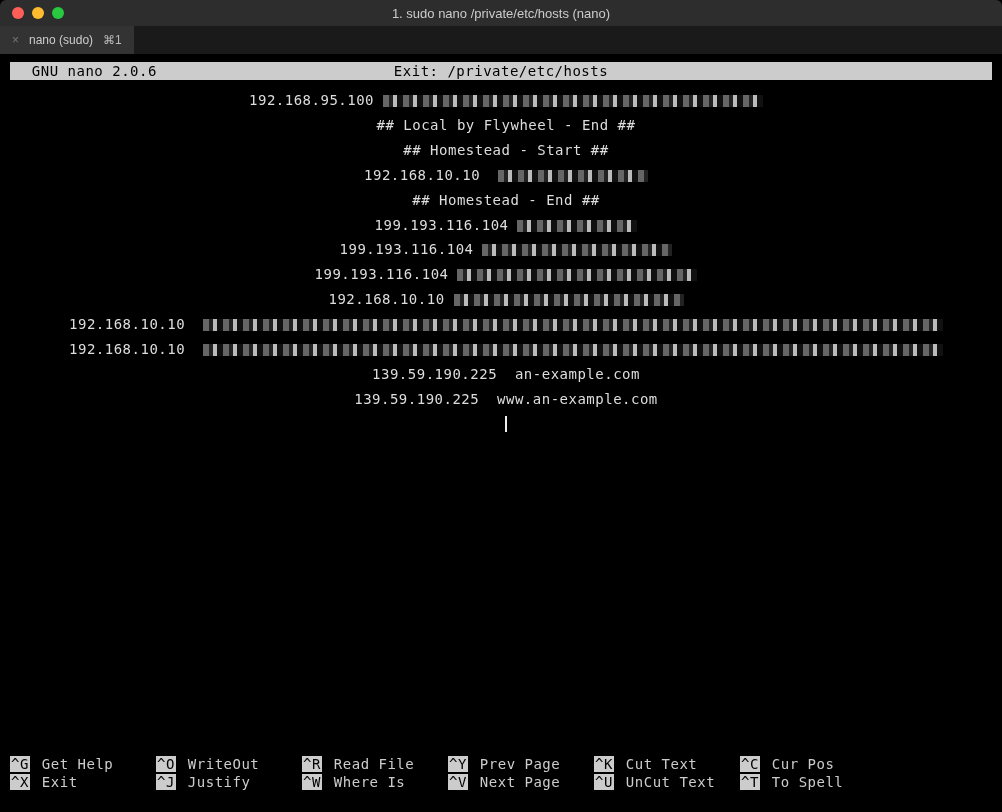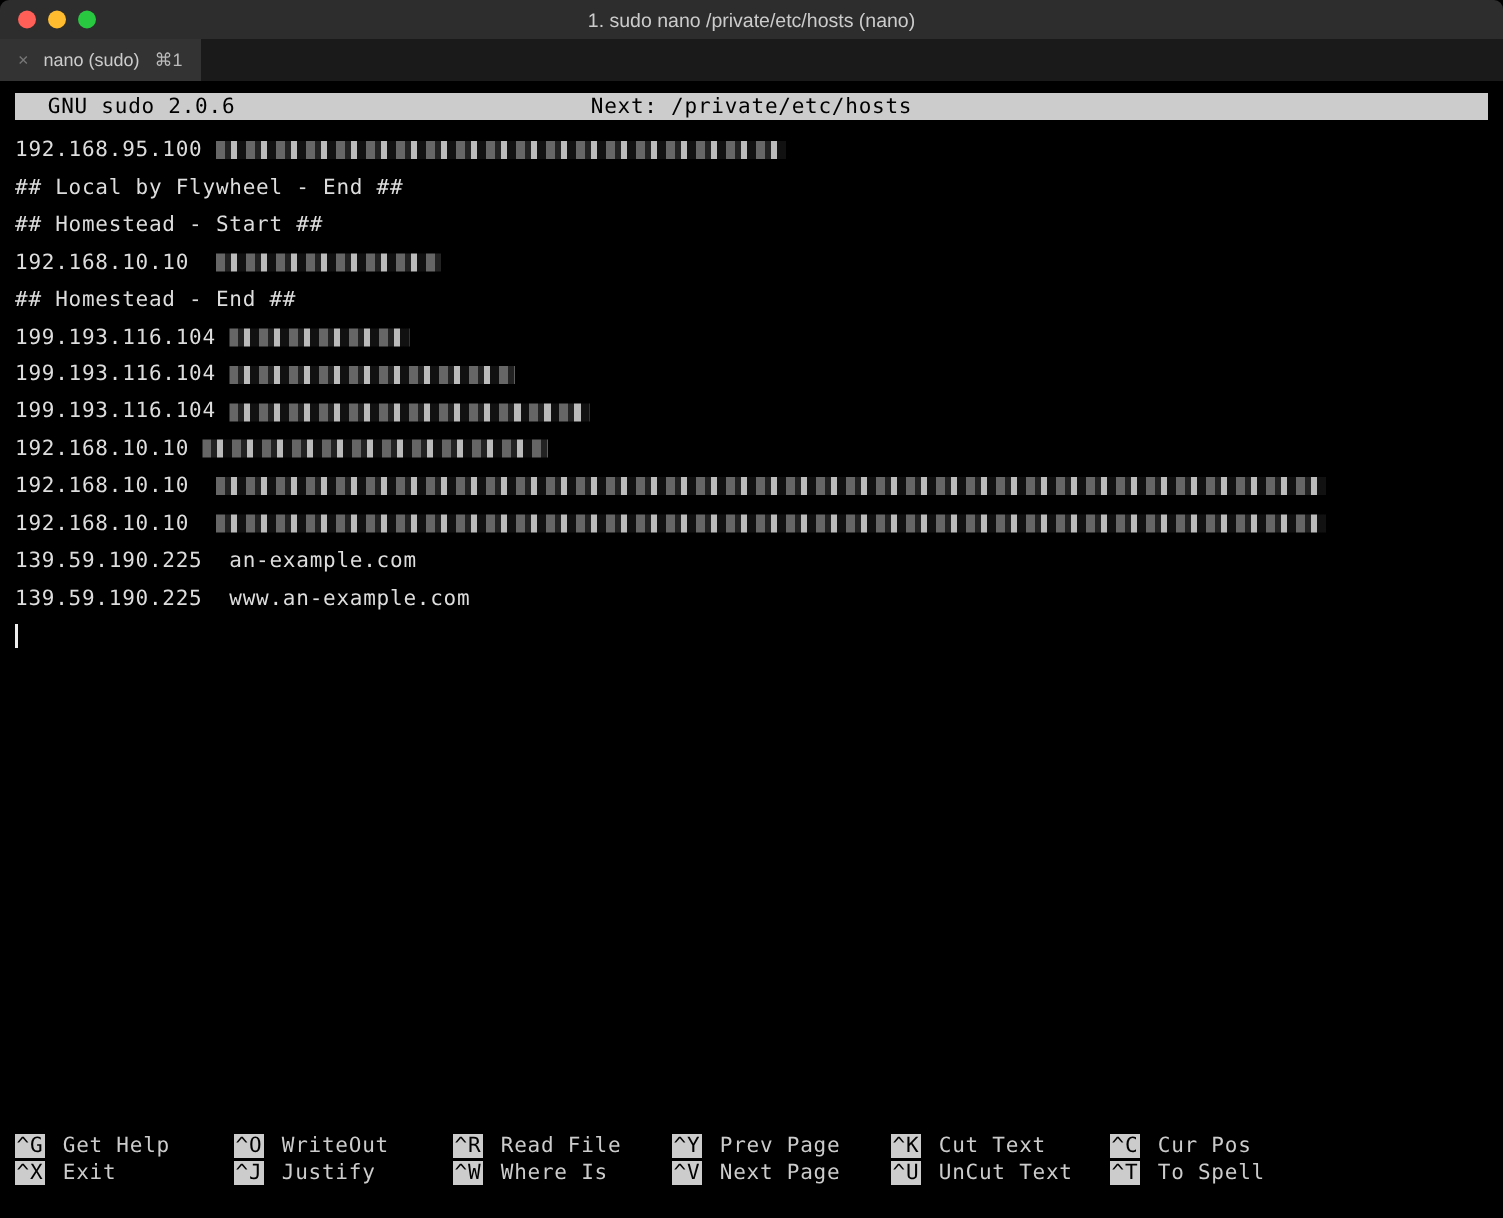--- a/index.html
+++ b/index.html
@@ -93,20 +93,21 @@
 }
 .nano-header .hdr-left { }
 .nano-header .hdr-file { margin-left: auto; margin-right: auto; }
 .content {
   flex: 1;
   color: #ddd;
   white-space: pre;
   padding-left: 10px;
   line-height: 1.78;
   letter-spacing: 0.5px;
+  text-align: center;
 }
 .line { display: block; }
 .redacted {
   display: inline-block;
   vertical-align: middle;
   height: 12px;
   background: repeating-linear-gradient(90deg, #666 0 6px, #222 6px 10px, #bbb 10px 14px, #111 14px 20px);
   filter: blur(0.3px);
 }
 .cursor {
@@ -156,22 +157,22 @@
   <div class="tabbar">
     <div class="tab">
       <span class="tab-close">×</span>
       <span>nano (sudo)</span>
       <span class="tab-shortcut">⌘1</span>
     </div>
   </div>
 
   <div class="editor">
     <div class="nano-header">
-      <span class="hdr-left">  GNU sudo 2.0.6</span>
-      <span class="hdr-file">Next: /private/etc/hosts</span>
+      <span class="hdr-left">  GNU nano 2.0.6</span>
+      <span class="hdr-file">Exit: /private/etc/hosts</span>
       <span style="visibility:hidden"> GNU nano 2.0.6 </span>
     </div>
 
     <div class="content" id="content-area"><div class="line"><span>192.168.95.100 </span><span class="redacted" style="width: 380px;"></span></div><div class="line"><span>## Local by Flywheel - End ##</span></div><div class="line"><span></span></div><div class="line"><span>## Homestead - Start ##</span></div><div class="line"><span>192.168.10.10  </span><span class="redacted" style="width: 150px;"></span></div><div class="line"><span></span></div><div class="line"><span>## Homestead - End ##</span></div><div class="line"><span></span></div><div class="line"><span>199.193.116.104 </span><span class="redacted" style="width: 120px;"></span></div><div class="line"><span>199.193.116.104 </span><span class="redacted" style="width: 190px;"></span></div><div class="line"><span>199.193.116.104 </span><span class="redacted" style="width: 240px;"></span></div><div class="line"><span>192.168.10.10 </span><span class="redacted" style="width: 230px;"></span></div><div class="line"><span>192.168.10.10  </span><span class="redacted" style="width: 740px;"></span></div><div class="line"><span>192.168.10.10  </span><span class="redacted" style="width: 740px;"></span></div><div class="line"><span></span></div><div class="line"><span>139.59.190.225  an-example.com</span></div><div class="line"><span>139.59.190.225  www.an-example.com</span></div><div class="line"><span class="cursor"></span></div></div>
 
     <div class="menu">
       <div class="menu-row" id="menu-row-1"><span class="menu-item"><span class="key">^G</span><span class="menu-label">Get Help</span></span><span class="menu-item"><span class="key">^O</span><span class="menu-label">WriteOut</span></span><span class="menu-item"><span class="key">^R</span><span class="menu-label">Read File</span></span><span class="menu-item"><span class="key">^Y</span><span class="menu-label">Prev Page</span></span><span class="menu-item"><span class="key">^K</span><span class="menu-label">Cut Text</span></span><span class="menu-item"><span class="key">^C</span><span class="menu-label">Cur Pos</span></span></div>
       <div class="menu-row" id="menu-row-2"><span class="menu-item"><span class="key">^X</span><span class="menu-label">Exit</span></span><span class="menu-item"><span class="key">^J</span><span class="menu-label">Justify</span></span><span class="menu-item"><span class="key">^W</span><span class="menu-label">Where Is</span></span><span class="menu-item"><span class="key">^V</span><span class="menu-label">Next Page</span></span><span class="menu-item"><span class="key">^U</span><span class="menu-label">UnCut Text</span></span><span class="menu-item"><span class="key">^T</span><span class="menu-label">To Spell</span></span></div>
     </div>
   </div>

